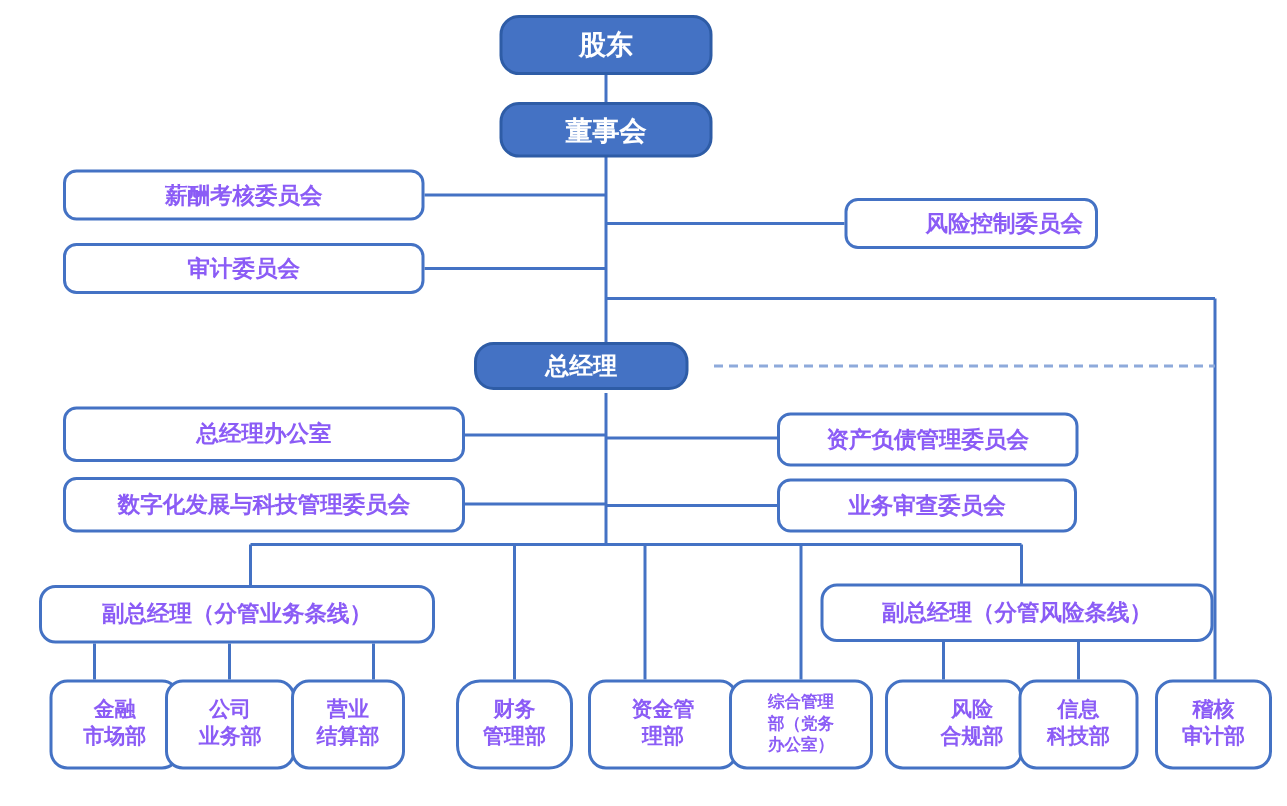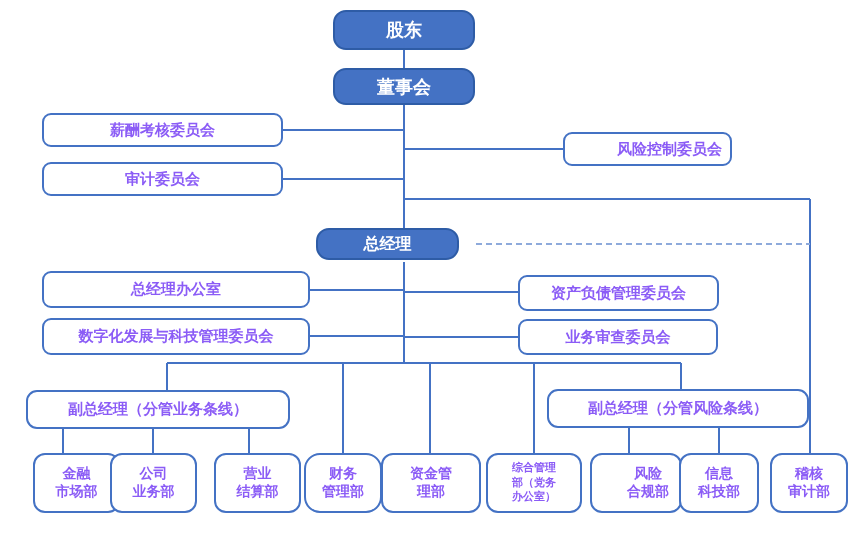--- a/index.html
+++ b/index.html
@@ -110,29 +110,29 @@
   <div class="node node-outline" style="left:547px; top:389px; width:262px; height:39px; font-size:15px; border-radius:11px;">副总经理（分管风险条线）</div>
 
   <div class="node node-outline dept" style="left:20px;  top:453px; width:87px; height:60px;margin-left:13px;">
     <span>金融</span>
     <span>市场部</span>
   </div>
   <div class="node node-outline dept" style="left:110px; top:453px; width:87px; height:60px;">
     <span>公司</span>
     <span>业务部</span>
   </div>
-  <div class="node node-outline dept" style="left:214px; top:453px; width:87px; height:60px;">
+  <div class="node node-outline dept" style="left:194px; top:453px; width:76px; height:60px;">
     <span>营业</span>
     <span>结算部</span>
   </div>
   <div class="node node-outline dept" style="left:304px; top:453px; width:78px; height:60px;border-radius:16px;">
     <span>财务</span>
     <span>管理部</span>
   </div>
-  <div class="node node-outline dept" style="left:381px; top:453px; width:100px; height:60px;">
+  <div class="node node-outline dept" style="left:392px; top:453px; width:100px; height:60px;">
     <span>资金管</span>
     <span>理部</span>
   </div>
   <div class="node node-outline dept dept-small" style="left:486px; top:453px; width:96px; height:60px;">
     <span>综合管理</span>
     <span>部（党务</span>
     <span>办公室）</span>
   </div>
   <div class="node node-outline dept" style="left:590px; top:453px; width:92px; height:60px;padding-left:24px;">
     <span>风险</span>

